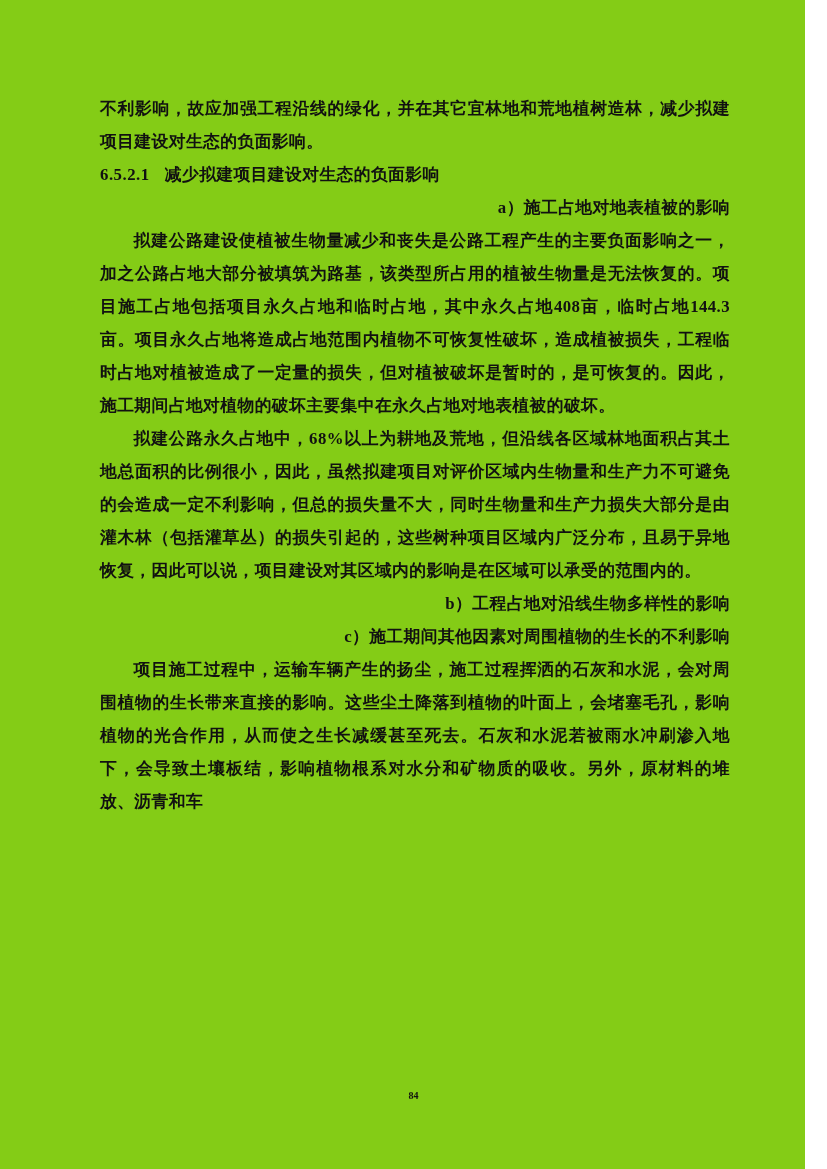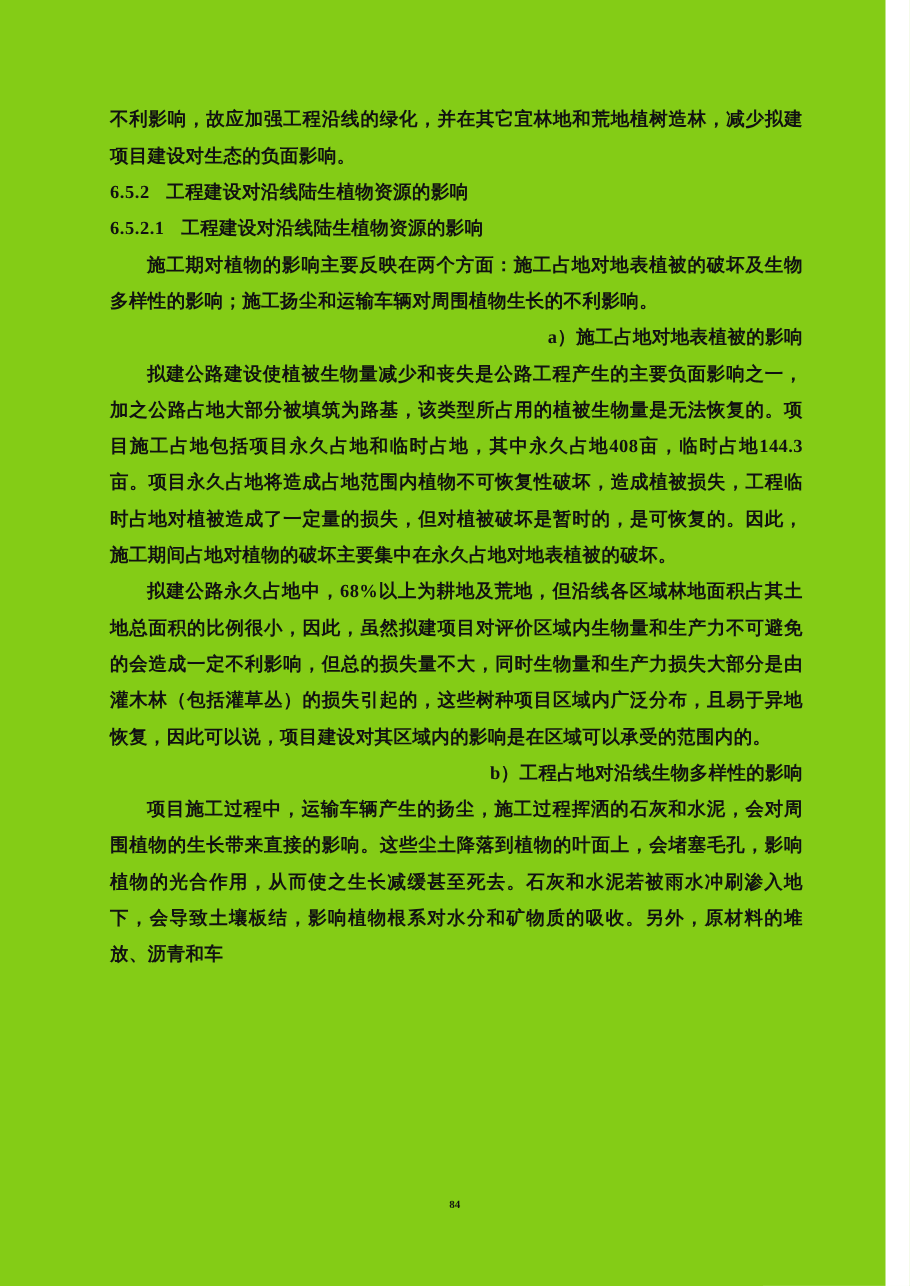--- a/index.html
+++ b/index.html
@@ -62,39 +62,36 @@
   }
 </style>
 </head>
 <body>
 
 <div class="page">
   <div class="content">
 
     <p class="para-continuation">不利影响，故应加强工程沿线的绿化，并在其它宜林地和荒地植树造林，减少拟建项目建设对生态的负面影响。</p>
 
+
     <p class="heading">
-      <span class="num">6.5.2</span><span>工程建设对沿线陆生植物资源的影响</span>
+      <span class="num">6.5.2.1</span><span>减少拟建项目建设对生态的负面影响</span>
     </p>
 
-    <p class="heading">
-      <span class="num">6.5.2.1</span><span>工程建设对沿线陆生植物资源的影响</span>
-    </p>
-
-    <p class="para">施工期对植物的影响主要反映在两个方面：施工占地对地表植被的破坏及生物多样性的影响；施工扬尘和运输车辆对周围植物生长的不利影响。</p>
 
     <p class="list-item">a）施工占地对地表植被的影响</p>
 
     <p class="para">拟建公路建设使植被生物量减少和丧失是公路工程产生的主要负面影响之一，加之公路占地大部分被填筑为路基，该类型所占用的植被生物量是无法恢复的。项目施工占地包括项目永久占地和临时占地，其中永久占地408亩，临时占地144.3亩。项目永久占地将造成占地范围内植物不可恢复性破坏，造成植被损失，工程临时占地对植被造成了一定量的损失，但对植被破坏是暂时的，是可恢复的。因此，施工期间占地对植物的破坏主要集中在永久占地对地表植被的破坏。</p>
 
     <p class="para">拟建公路永久占地中，68%以上为耕地及荒地，但沿线各区域林地面积占其土地总面积的比例很小，因此，虽然拟建项目对评价区域内生物量和生产力不可避免的会造成一定不利影响，但总的损失量不大，同时生物量和生产力损失大部分是由灌木林（包括灌草丛）的损失引起的，这些树种项目区域内广泛分布，且易于异地恢复，因此可以说，项目建设对其区域内的影响是在区域可以承受的范围内的。</p>
 
     <p class="list-item">b）工程占地对沿线生物多样性的影响</p>
 
 
+    <p class="list-item">c）施工期间其他因素对周围植物的生长的不利影响</p>
 
     <p class="para">项目施工过程中，运输车辆产生的扬尘，施工过程挥洒的石灰和水泥，会对周围植物的生长带来直接的影响。这些尘土降落到植物的叶面上，会堵塞毛孔，影响植物的光合作用，从而使之生长减缓甚至死去。石灰和水泥若被雨水冲刷渗入地下，会导致土壤板结，影响植物根系对水分和矿物质的吸收。另外，原材料的堆放、沥青和车</p>
 
   </div>
 
   <div class="footer">
     <span>84</span>
   </div>
 </div>
 

